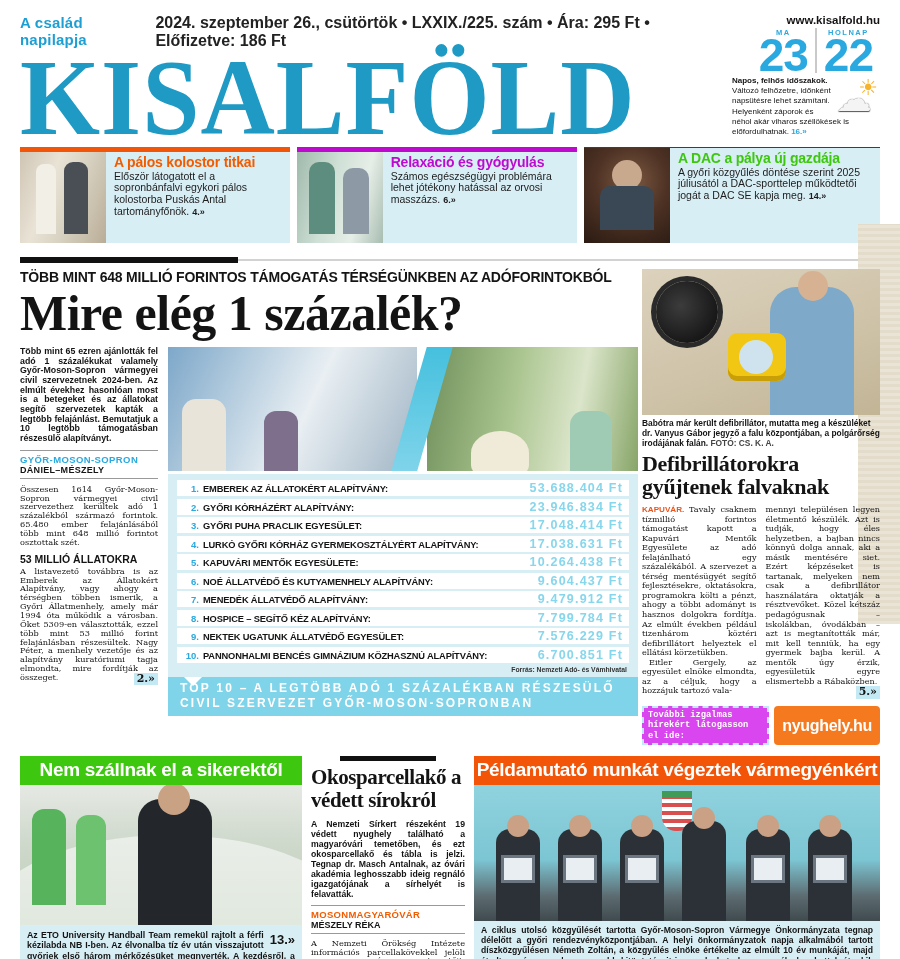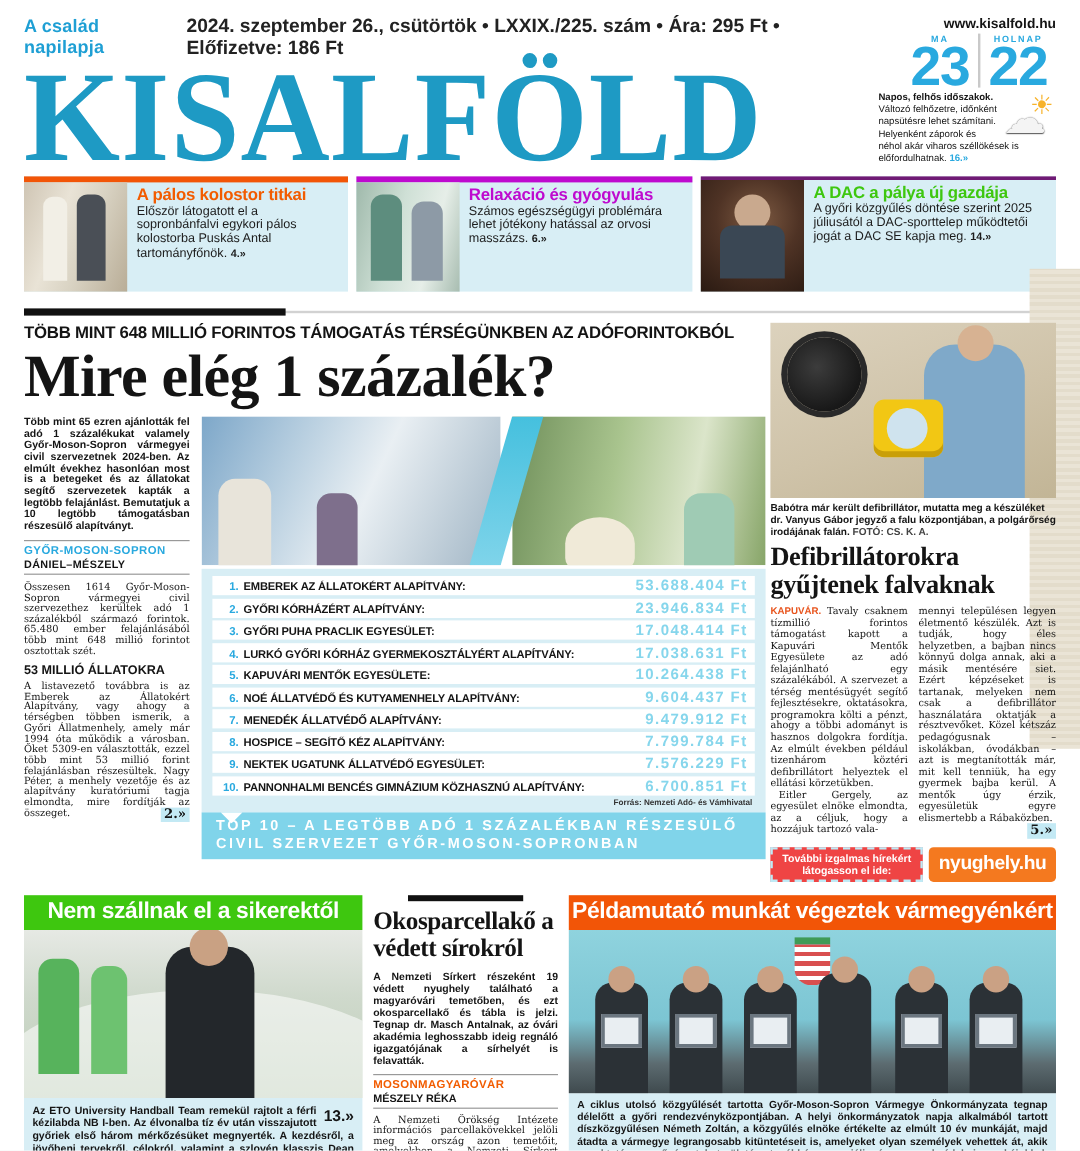--- a/index.html
+++ b/index.html
@@ -30,21 +30,21 @@
   .forecast b{font-weight:bold;}
   .forecast .wicon{float:right;width:44px;height:34px;position:relative;margin:2px 0 2px 4px;}
   .wicon .sun{position:absolute;right:2px;top:-4px;color:#F7B32B;font-size:22px;}
   .wicon .cloud{position:absolute;left:0;top:-2px;color:#f4f4f4;font-size:36px;text-shadow:0 0 1px #555,0 1px 1px #555;}
   .fc-ref{color:#29A9DF;font-weight:bold;}
   
   .teaser-row{display:flex;gap:7px;margin-top:7px;height:96px;}
   .teaser{background:#D8EEF5;display:flex;flex:1;min-width:0;}
   .teaser-1{border-top:5px solid #F25507;flex:1.02;}
   .teaser-2{border-top:5px solid #BE0ACF;flex:1.06;}
-  .teaser-3{border-top:3px solid #701a75;flex:1.12;}
+  .teaser-3{border-top:1px solid #701a75;flex:1.12;}
   .teaser-photo{width:86px;flex:none;position:relative;overflow:hidden;}
   .tp1{background:linear-gradient(110deg,#cfc5b4 0%,#e9e3d6 35%,#d8d2c2 60%,#b9ad97 100%);}
   .tp1::before{content:"";position:absolute;left:16px;top:12px;width:20px;height:70px;background:#f2efe6;border-radius:8px 8px 0 0;}
   .tp1::after{content:"";position:absolute;right:18px;top:10px;width:24px;height:72px;background:#4a4f56;border-radius:9px 9px 0 0;}
   .tp2{background:linear-gradient(105deg,#9fb9ab 0%,#cfe0d6 40%,#e6eee8 70%,#a8bdb1 100%);}
   .tp2::before{content:"";position:absolute;left:12px;top:10px;width:26px;height:72px;background:#5d8d7e;border-radius:10px 10px 0 0;}
   .tp2::after{content:"";position:absolute;right:14px;top:16px;width:26px;height:66px;background:#8d9aa6;border-radius:10px 10px 0 0;}
   .tp3{background:radial-gradient(circle at 55% 35%,#7d5a42 0%,#4f3325 45%,#2a1a12 100%);}
   .tp3::before{content:"";position:absolute;left:28px;top:12px;width:30px;height:30px;background:#c9a98e;border-radius:50%;}
   .tp3::after{content:"";position:absolute;left:16px;top:38px;width:54px;height:44px;background:#3a4754;border-radius:10px 10px 0 0;}
@@ -99,21 +99,21 @@
   .df-device::before{content:"";position:absolute;left:11px;top:7px;width:34px;height:34px;border-radius:50%;background:#cfe3ee;}
   .defib-caption{font-size:8.4px;font-weight:bold;line-height:1.2;margin-top:3px;}
   .photo-credit{font-weight:bold;color:#444;}
   .defib-headline{font-family:"Liberation Serif",serif;font-weight:bold;font-size:22px;line-height:1.04;margin:5px 0 6px;letter-spacing:-.3px;}
   .defib-body{display:flex;gap:9px;}
   .defib-colA,.defib-colB{flex:1;font-family:"DejaVu Serif",serif;font-size:8.1px;line-height:1.18;text-align:justify;}
   .loc-tag{font-family:"Liberation Sans",sans-serif;color:#E8541D;font-weight:bold;}
   .defib-colA p{margin:0;}
   .defib-colA p+p{text-indent:7px;}
   .promo-bar{display:flex;gap:5px;margin-top:7px;align-items:stretch;}
-  .promo-left{flex:1;background:#ef4444;border:2px dashed #bfeaf6;color:#fff;font-weight:bold;font-size:8.8px;line-height:1.15;text-align:center;padding:2px 4px;}
+  .promo-left{flex:1;background:#d946ef;border:2px dashed #bfeaf6;color:#fff;font-weight:bold;font-size:8.8px;line-height:1.15;text-align:left;padding:2px 4px;font-family:Liberation Mono, monospace;}
   .promo-right{background:#F4791F;color:#fff;font-weight:bold;font-size:16px;border-radius:4px;display:flex;align-items:center;padding:0 8px;letter-spacing:-.3px;}
   .paper-strip{position:absolute;right:0;top:224px;width:42px;height:400px;background:repeating-linear-gradient(0deg,#EAE4D6 0 3px,#E3DCCB 3px 6px);z-index:0;}
   
   .bottom-row{display:flex;gap:9px;margin-top:11px;height:236px;}
   .hb{width:282px;flex:none;}
   .hb-bar{background:#3EC70F;color:#fff;font-weight:bold;font-size:19px;text-align:center;padding:3px 0 4px;letter-spacing:-.3px;}
   .hb-photo{height:140px;position:relative;overflow:hidden;background:linear-gradient(180deg,#e6e9e4 0%,#cfd9cc 40%,#bccdb7 100%);}
   .hb-photo::before{content:"";position:absolute;left:-30px;bottom:-70px;width:360px;height:160px;border-radius:50%;background:rgba(255,255,255,.55);}
   .hb-p1{position:absolute;left:12px;top:24px;width:34px;height:96px;background:#57b35c;border-radius:12px 12px 0 0;}
   .hb-p2{position:absolute;left:56px;top:30px;width:30px;height:90px;background:#6dc270;border-radius:12px 12px 0 0;}

